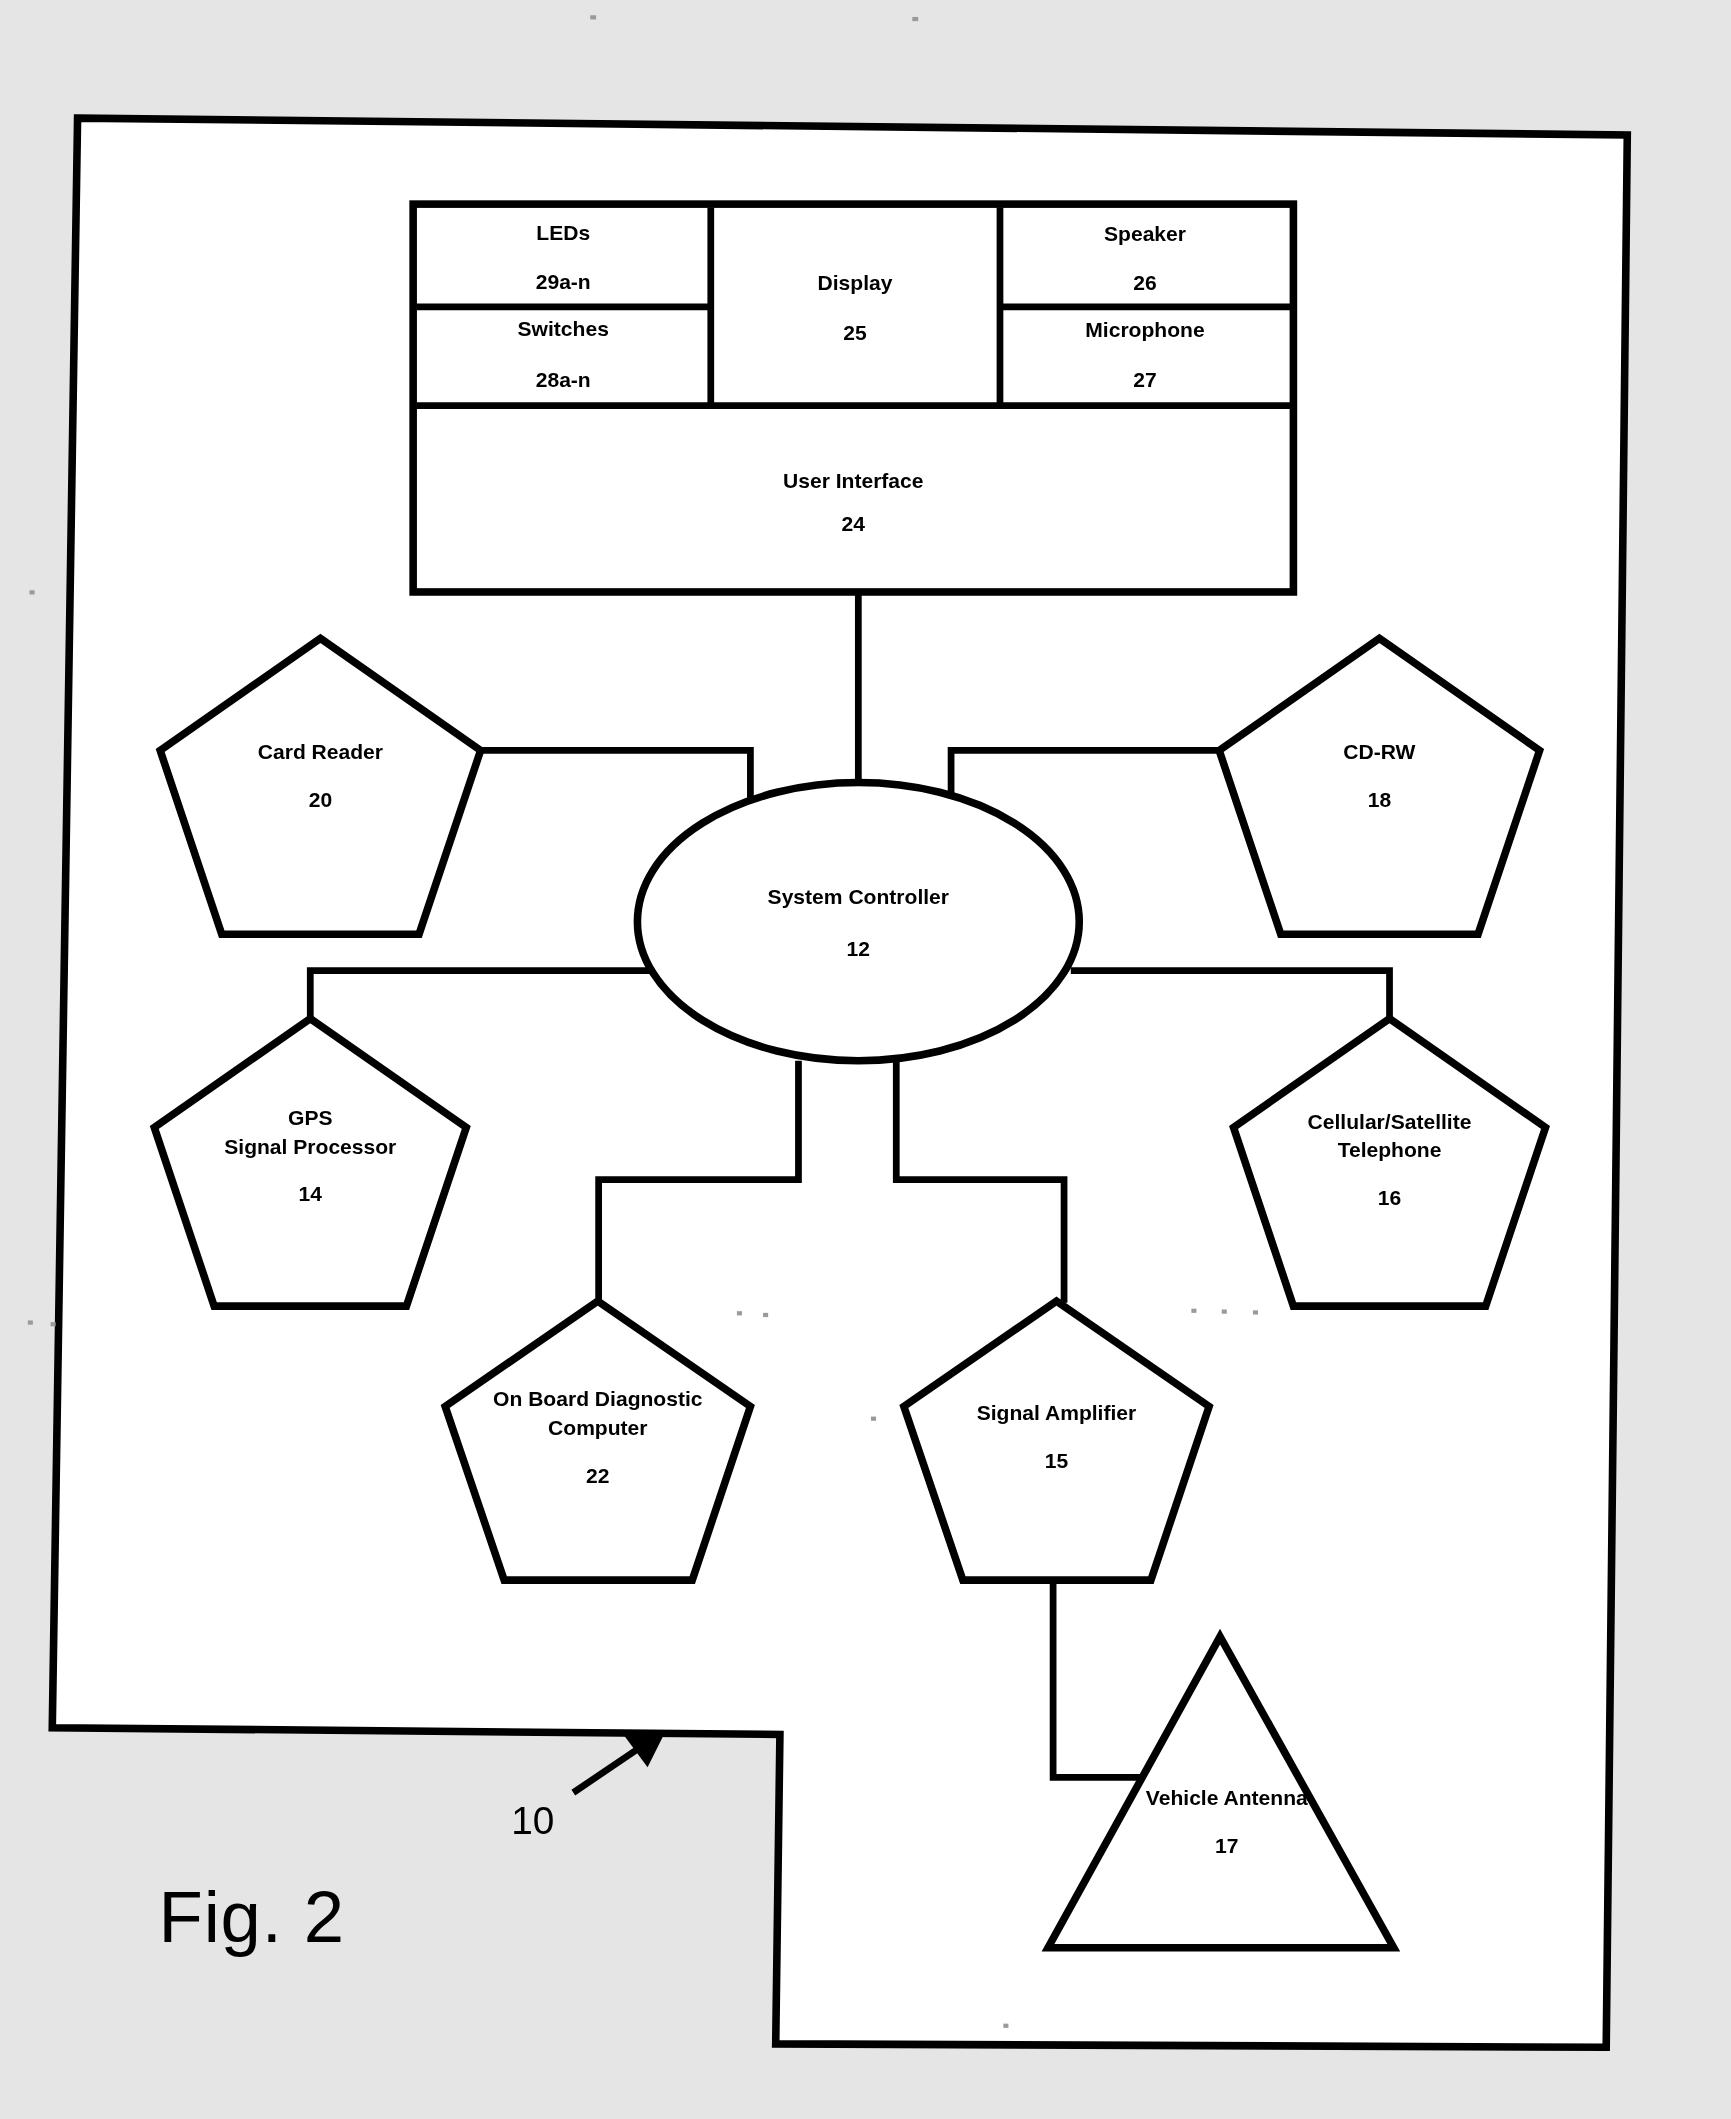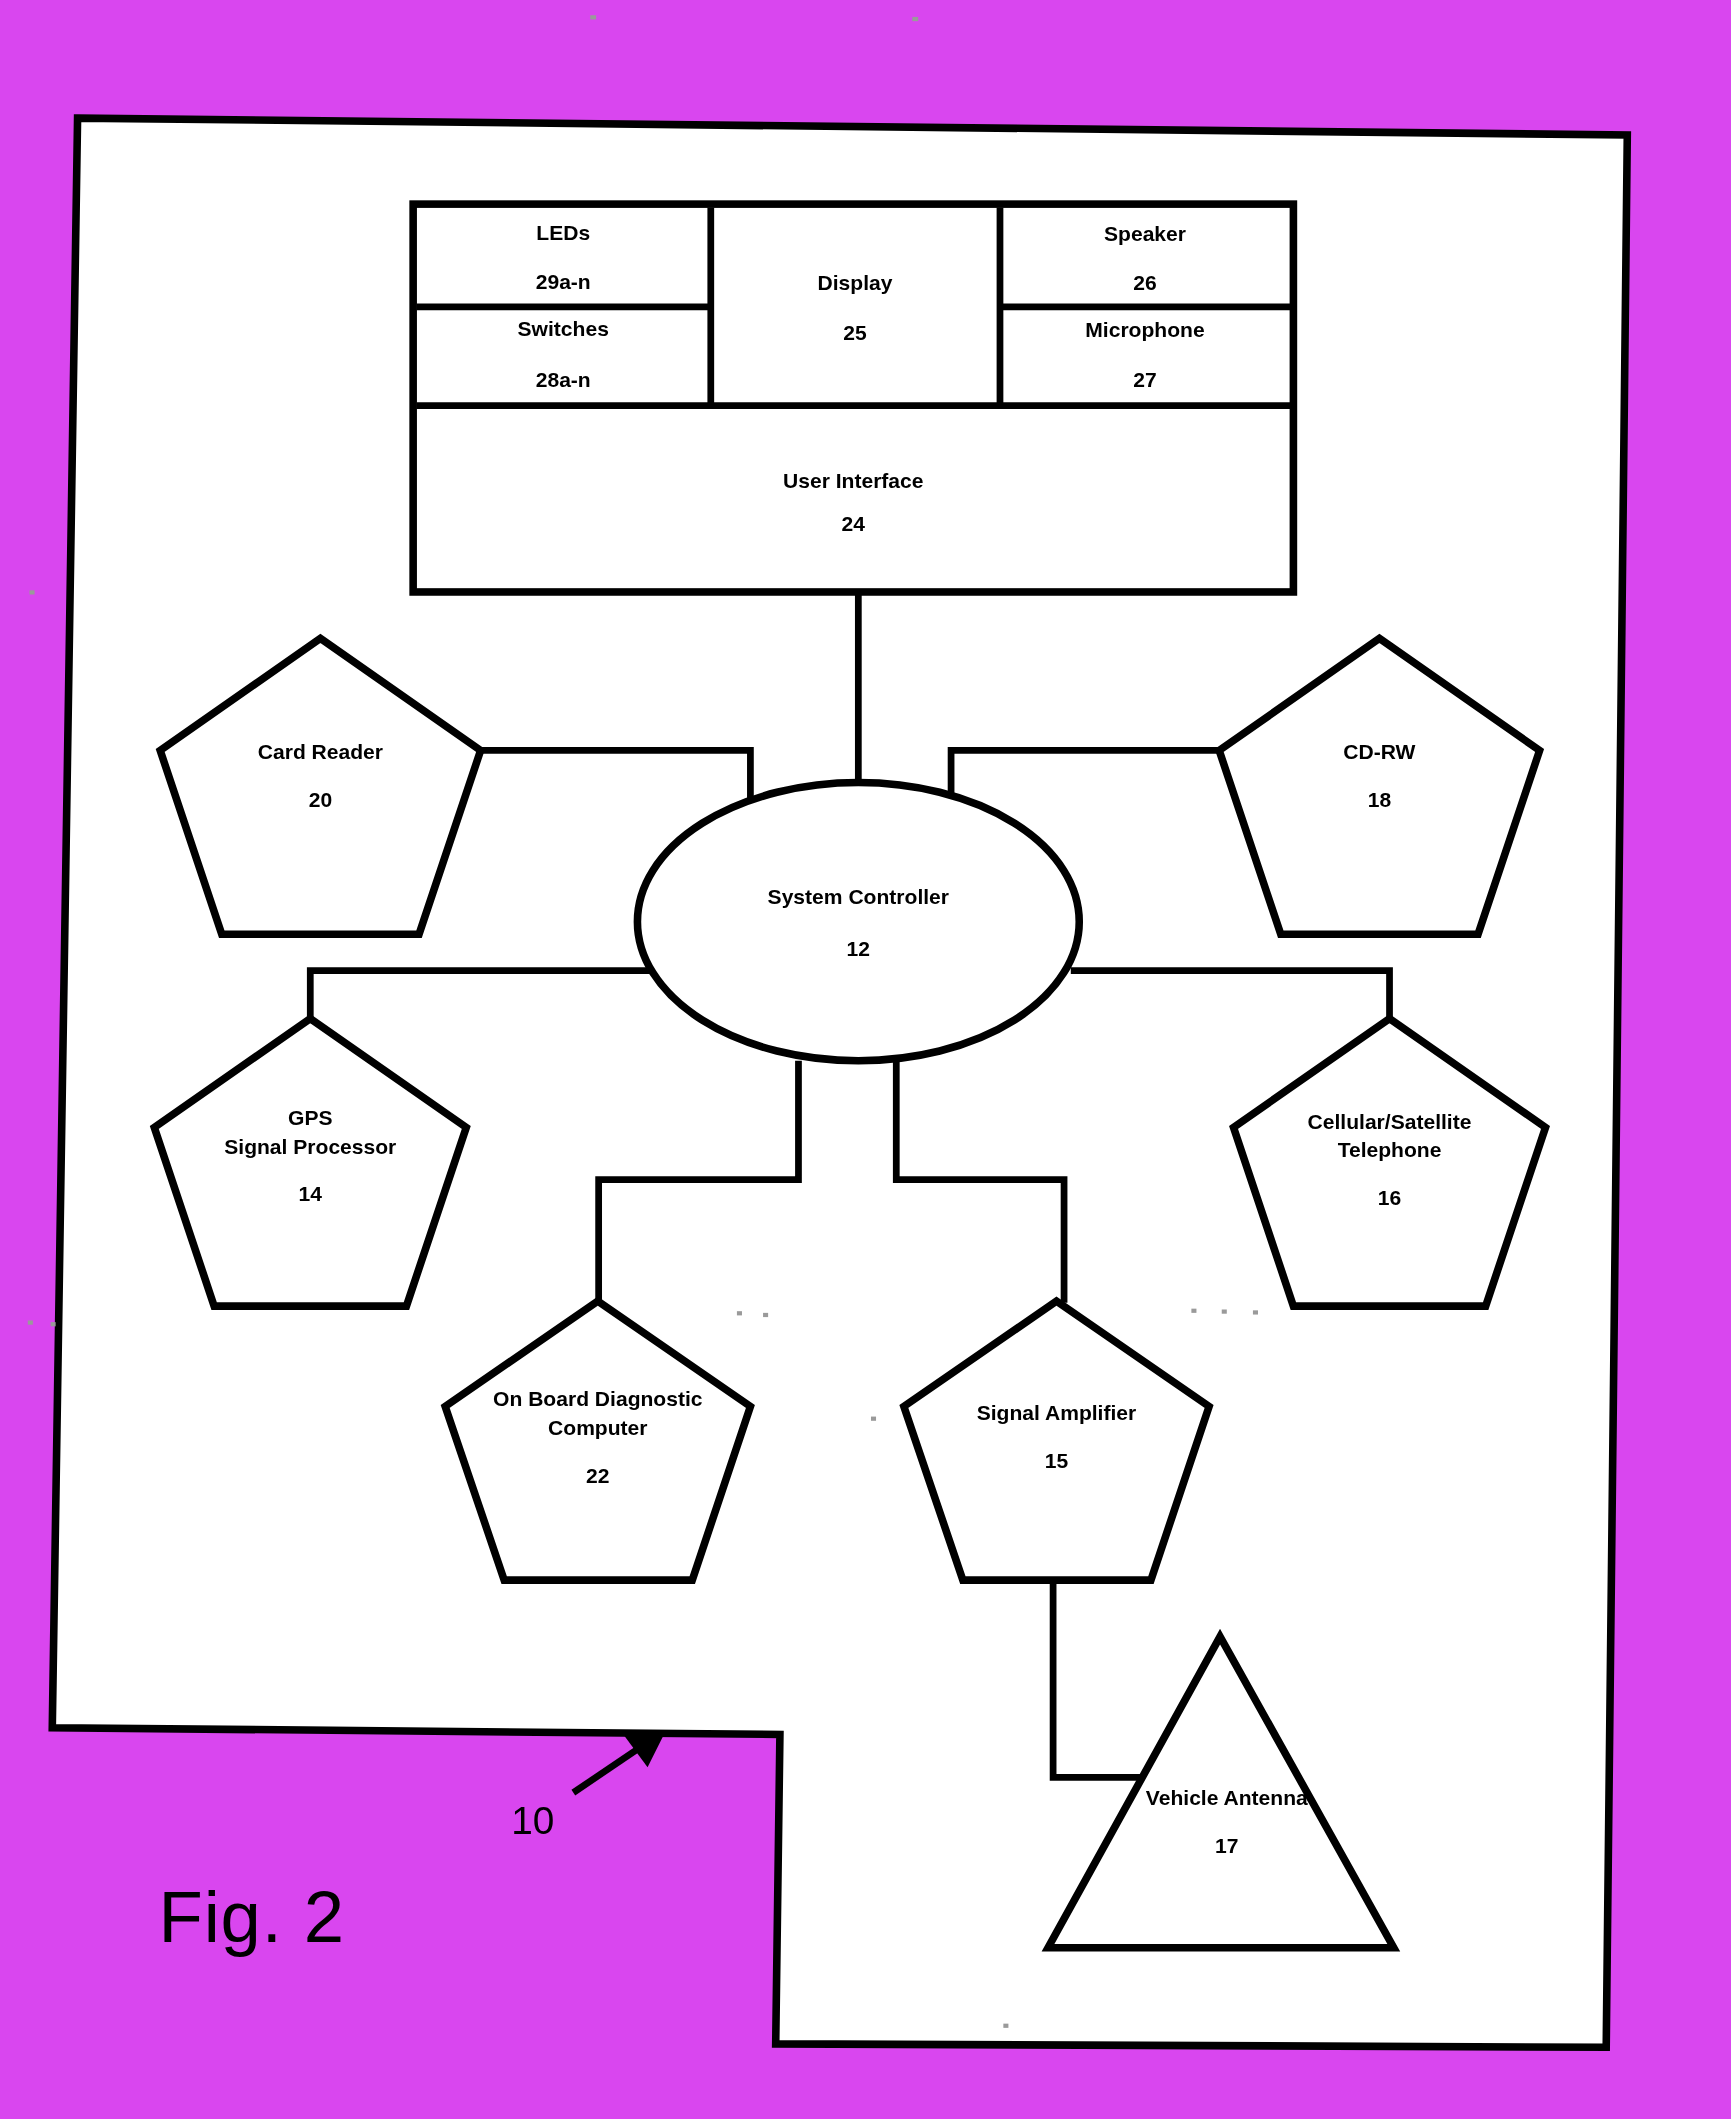--- a/index.html
+++ b/index.html
@@ -11,21 +11,21 @@
   body {
     width: 1731px;
     height: 2119px;
     overflow: hidden;
     font-family: "Liberation Sans", sans-serif;
   }
   #figure-root {
     position: relative;
     width: 1731px;
     height: 2119px;
-    background: #d946ef;
+    background: #e5e5e5;
   }
   svg#diagram {
     position: absolute;
     top: 0; left: 0;
     width: 1731px;
     height: 2119px;
     display: block;
   }
   .shape-stroke {
     fill: #ffffff;

